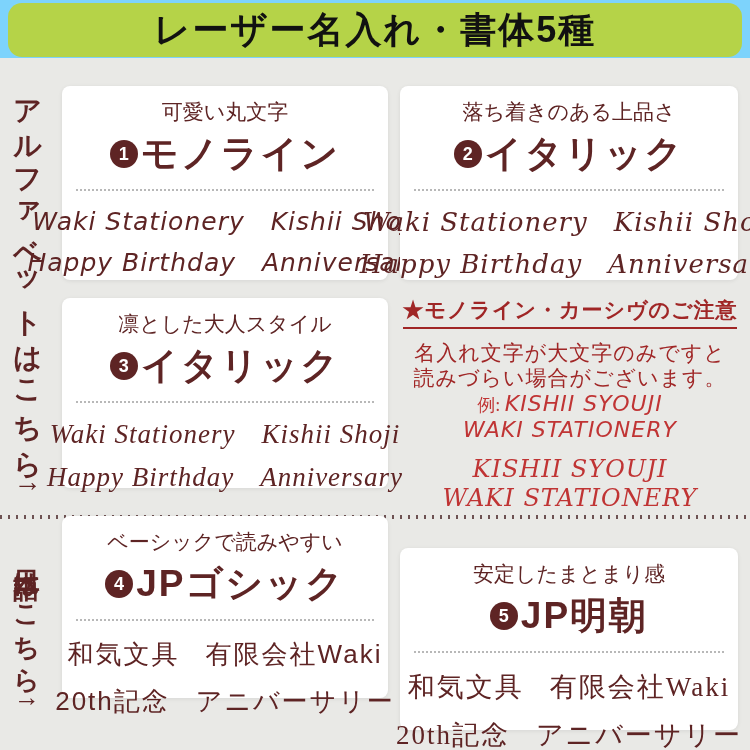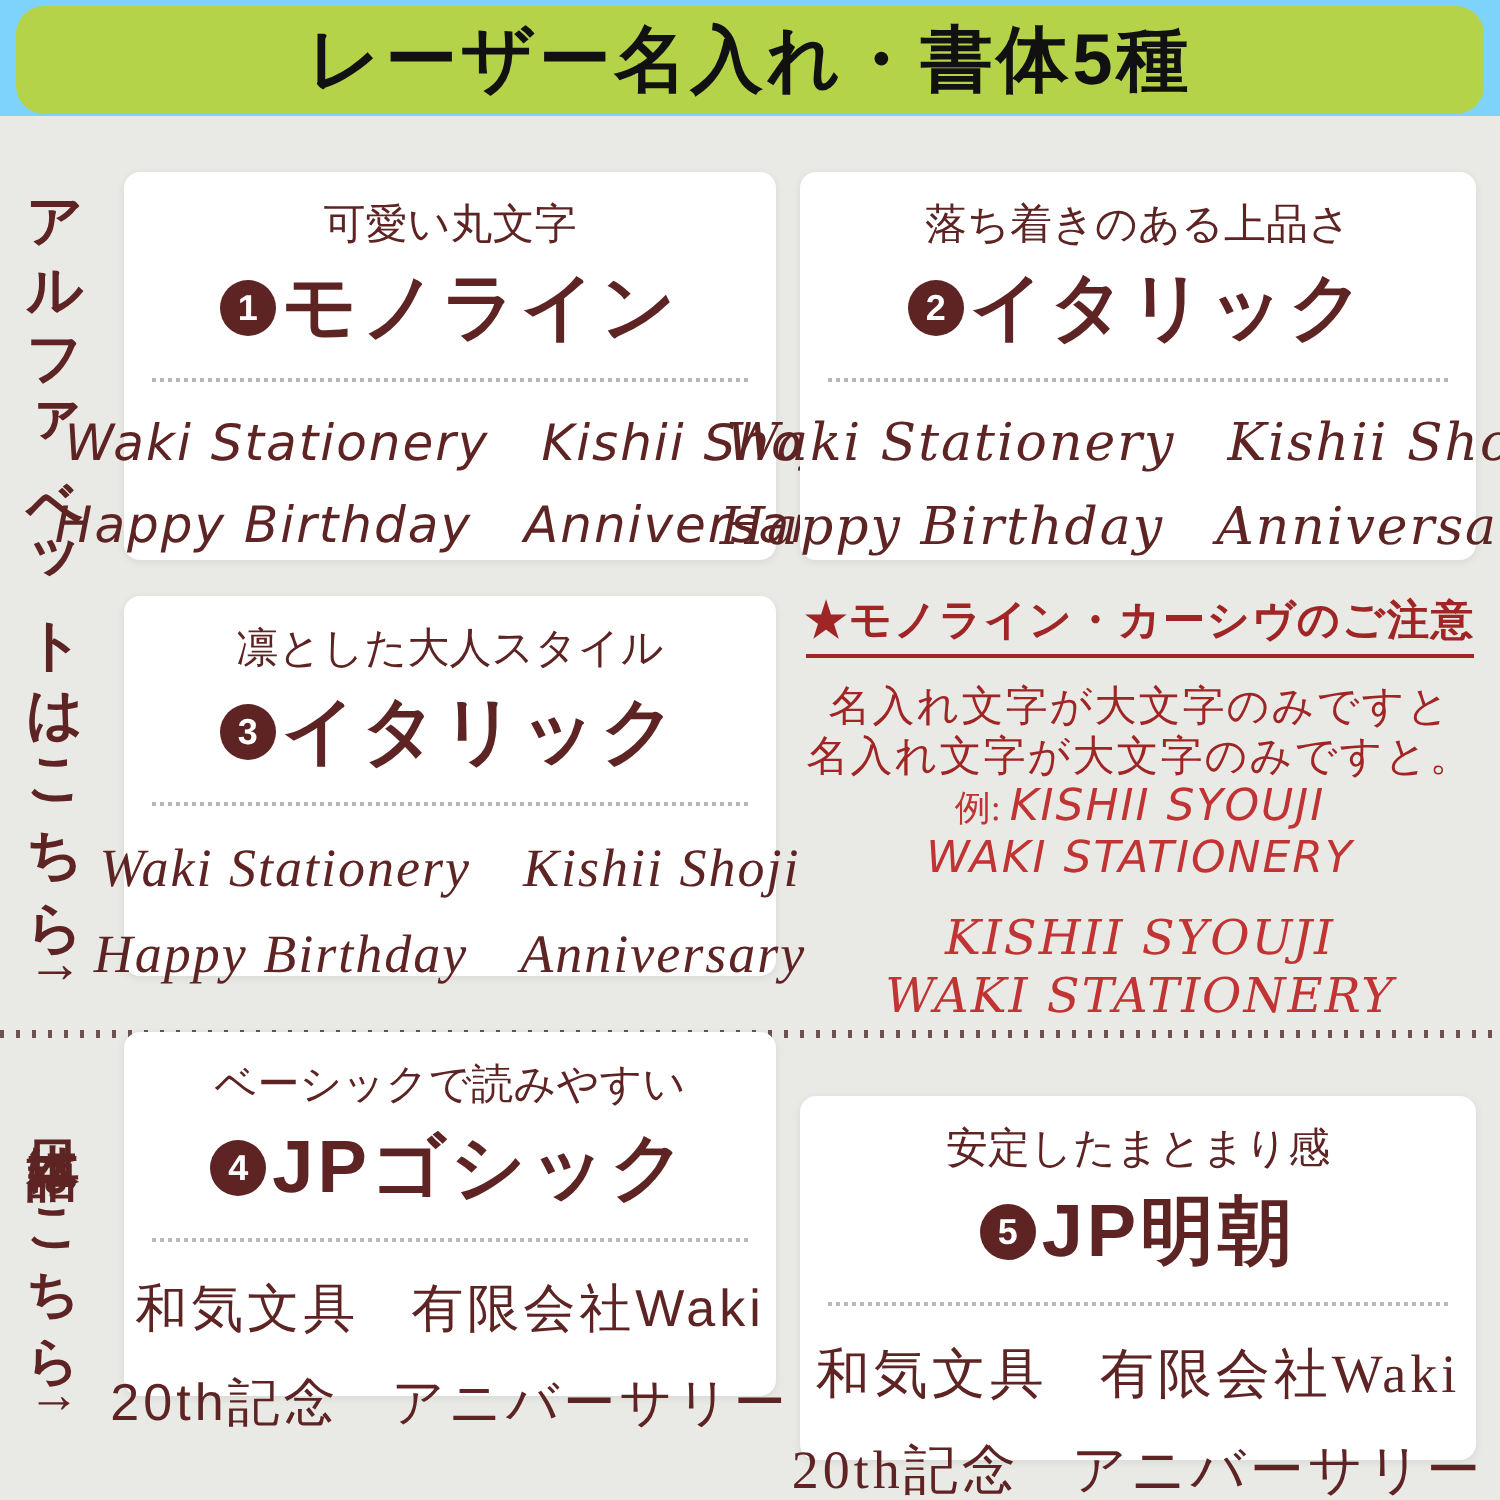--- a/index.html
+++ b/index.html
@@ -112,21 +112,21 @@
         <span>Happy Birthday</span>
         <span>Anniversary</span>
       </div>
     </div>
   </div>
 
   <div class="notice">
     <span class="notice-title">★モノライン・カーシヴのご注意</span>
     <div class="notice-body">
       <div>名入れ文字が大文字のみですと</div>
-      <div>名入れ文字が大文字のみですと。</div>
+      <div>読みづらい場合がございます。</div>
     </div>
     <div class="notice-ex">
       <div class="ex-line">
         <span class="ex-prefix">例:</span>
         <span class="ex-mono">KISHII SYOUJI</span>
       </div>
       <div class="ex-line ex-mono">WAKI STATIONERY</div>
       <div class="ex-group2">
         <div class="ex-line ex-cur">KISHII SYOUJI</div>
         <div class="ex-line ex-cur">WAKI STATIONERY</div>

